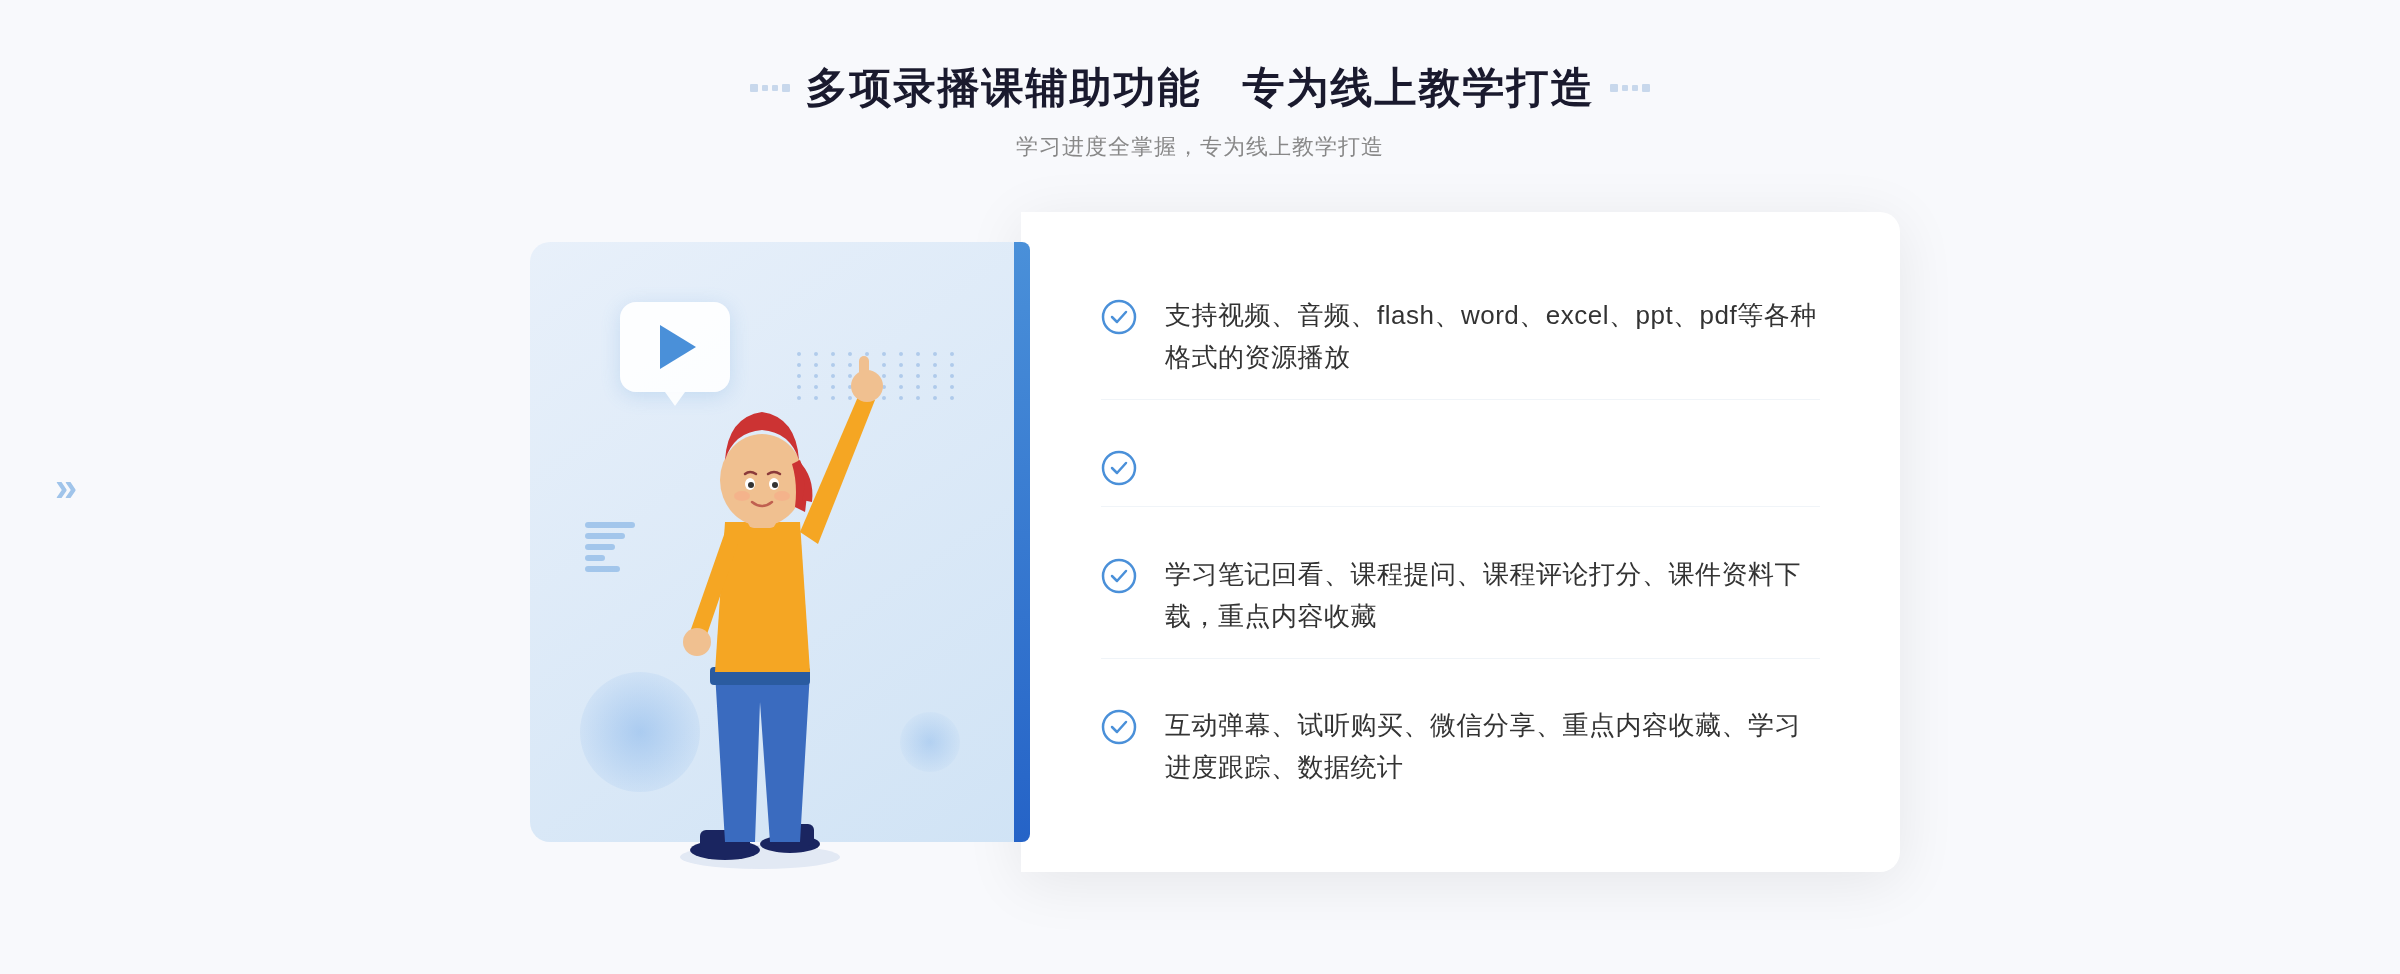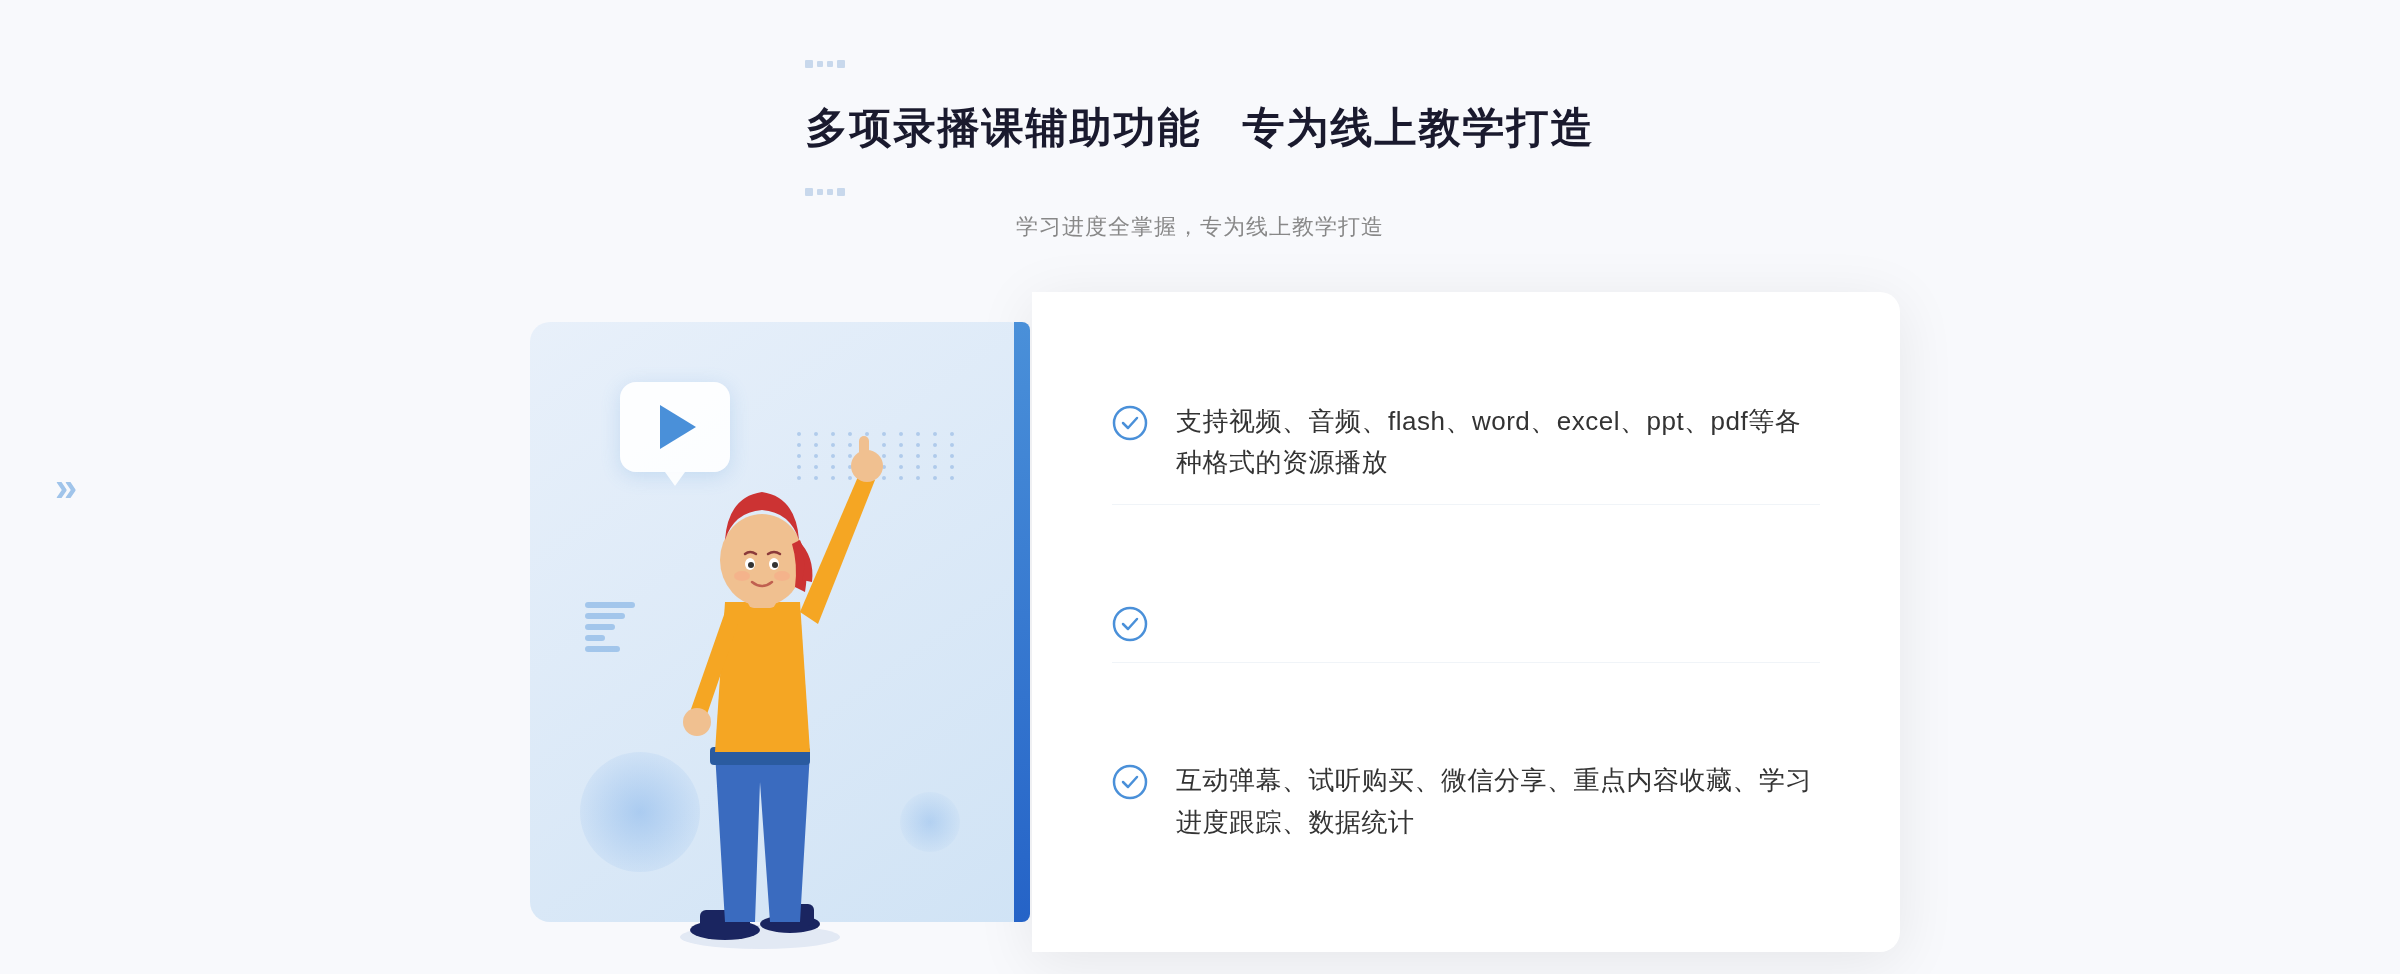--- a/index.html
+++ b/index.html
@@ -38,25 +38,24 @@
     
     .header-section {
       text-align: center;
       margin-bottom: 50px;
       position: relative;
       z-index: 2;
     }
 
     .header-title-row {
       display: flex;
-      align-items: flex-start;
+      align-items: center;
       justify-content: center;
-      gap: 32px;
+      gap: 15px;
       margin-bottom: 16px;
-      flex-direction: column;
     }
 
     .title-decoration {
       display: flex;
       gap: 4px;
       align-items: center;
     }
 
     .title-decoration span {
       display: block;
@@ -83,21 +82,21 @@
       color: #888;
       font-weight: 400;
       letter-spacing: 1px;
     }
 
     
     .main-content {
       display: flex;
       align-items: center;
       width: 1400px;
-      gap: 12px;
+      gap: 1px;
       position: relative;
       z-index: 2;
     }
 
     
     .illustration-area {
       width: 520px;
       min-height: 660px;
       position: relative;
       border-radius: 20px 0 0 20px;
@@ -458,20 +457,29 @@
 
       <div class="feature-item">
         <div class="check-icon">
           <svg viewBox="0 0 36 36" fill="none" xmlns="http://www.w3.org/2000/svg">
             <circle cx="18" cy="18" r="16" stroke="#4a90d9" stroke-width="2.5" fill="none"></circle>
             <path d="M11 18 L16 23 L25 13" stroke="#4a90d9" stroke-width="2.5" stroke-linecap="round" stroke-linejoin="round" fill="none"></path>
           </svg>
         </div>
       </div>
 
+      <div class="feature-item">
+        <div class="check-icon">
+          <svg viewBox="0 0 36 36" fill="none" xmlns="http://www.w3.org/2000/svg">
+            <circle cx="18" cy="18" r="16" stroke="#4a90d9" stroke-width="2.5" fill="none"></circle>
+            <path d="M11 18 L16 23 L25 13" stroke="#4a90d9" stroke-width="2.5" stroke-linecap="round" stroke-linejoin="round" fill="none"></path>
+          </svg>
+        </div>
+        <span class="feature-text">学习笔记回看、课程提问、课程评论打分、课件资料下载，重点内容收藏</span>
+      </div>
 
       <div class="feature-item">
         <div class="check-icon">
           <svg viewBox="0 0 36 36" fill="none" xmlns="http://www.w3.org/2000/svg">
             <circle cx="18" cy="18" r="16" stroke="#4a90d9" stroke-width="2.5" fill="none"></circle>
             <path d="M11 18 L16 23 L25 13" stroke="#4a90d9" stroke-width="2.5" stroke-linecap="round" stroke-linejoin="round" fill="none"></path>
           </svg>
         </div>
         <span class="feature-text">互动弹幕、试听购买、微信分享、重点内容收藏、学习进度跟踪、数据统计</span>
       </div>

